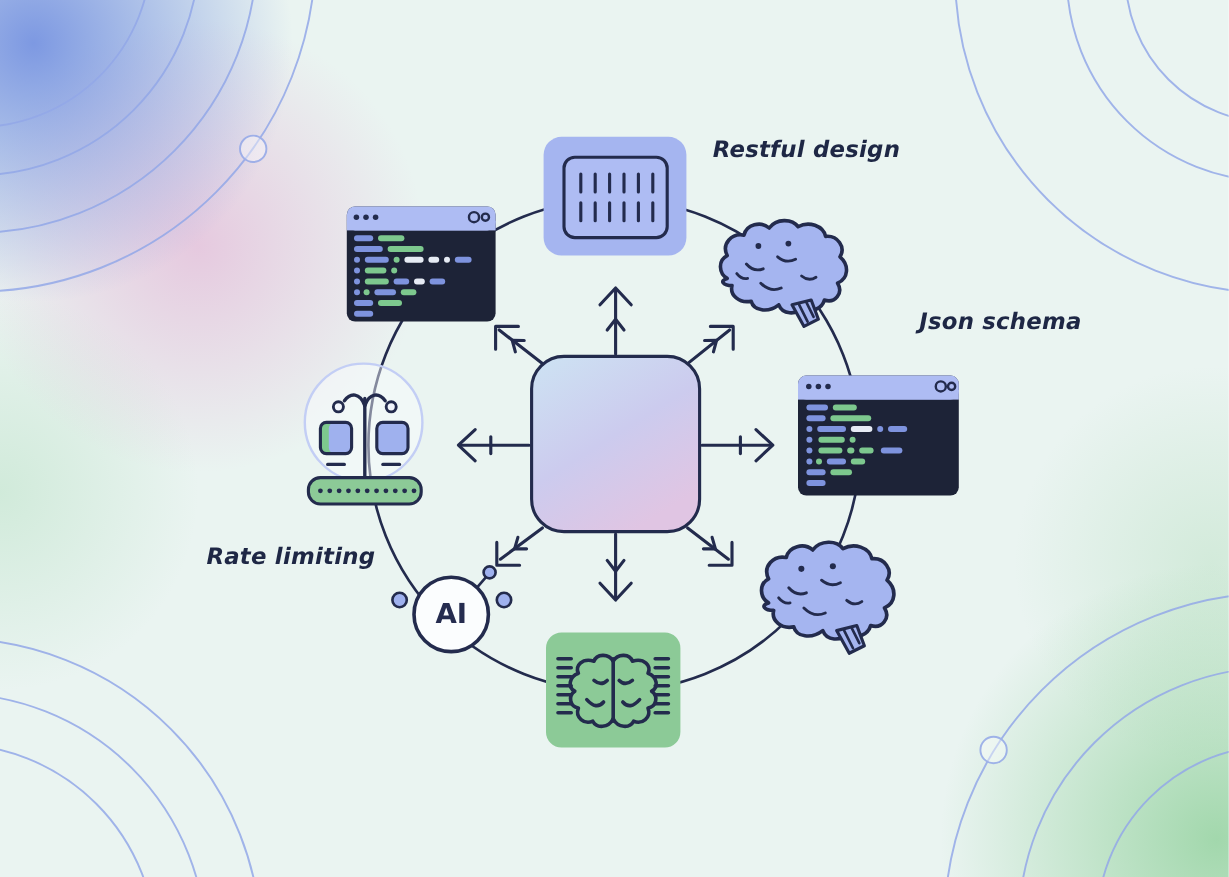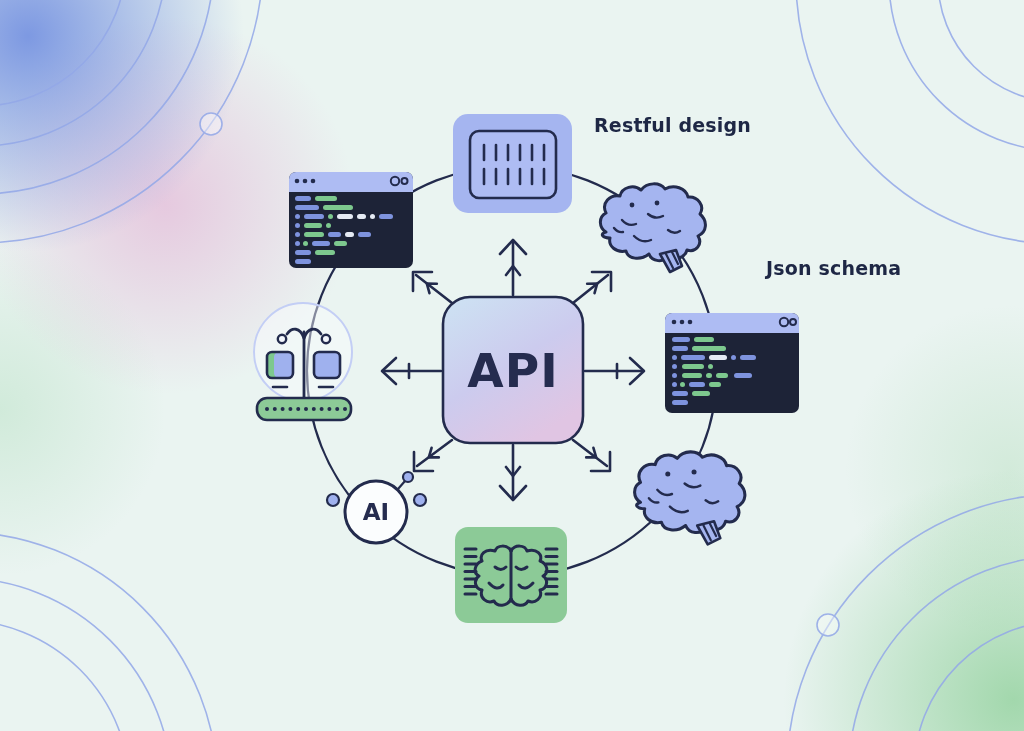--- a/index.html
+++ b/index.html
@@ -17,20 +17,21 @@
       #eaf4f1;
   }
   .stage svg{position:absolute;left:0;top:0;}
   .label{
     position:absolute;
     color:#1e2745;
     font-weight:700;
     font-size:19px;
     letter-spacing:0.2px;
     white-space:nowrap;
+    font-style:italic;
   }
   .api-text{
     position:absolute;
     left:443px;top:297px;width:140px;height:146px;
     display:flex;align-items:center;justify-content:center;
     font-weight:700;font-size:47px;letter-spacing:1px;color:#252c4f;
     pointer-events:none;
   }
   .ai-text{
     position:absolute;
@@ -333,19 +334,19 @@
 
     <g>
       <path d="M398,489 L405,481" stroke="#232b4d" stroke-width="2.2" stroke-linecap="round"></path>
       <circle cx="376" cy="512" r="31" fill="#fbfdfe" stroke="#232b4d" stroke-width="3"></circle>
       <circle cx="408" cy="477" r="5" fill="#9fb1ee" stroke="#232b4d" stroke-width="2.2"></circle>
       <circle cx="420" cy="500" r="6" fill="#9fb1ee" stroke="#232b4d" stroke-width="2.2"></circle>
       <circle cx="333" cy="500" r="6" fill="#9fb1ee" stroke="#232b4d" stroke-width="2.2"></circle>
     </g>
   </svg>
 
-  <div class="api-text">API</div>
   <div class="ai-text">AI</div>
 
   <div class="label" style="left:594px;top:114px;">Restful design</div>
   <div class="label" style="left:722px;top:257px;margin-left:44px;">Json schema</div>
+  <div class="label" style="left:172px;top:453px;">Rate limiting</div>
 
 </div>
 
 </body></html>

